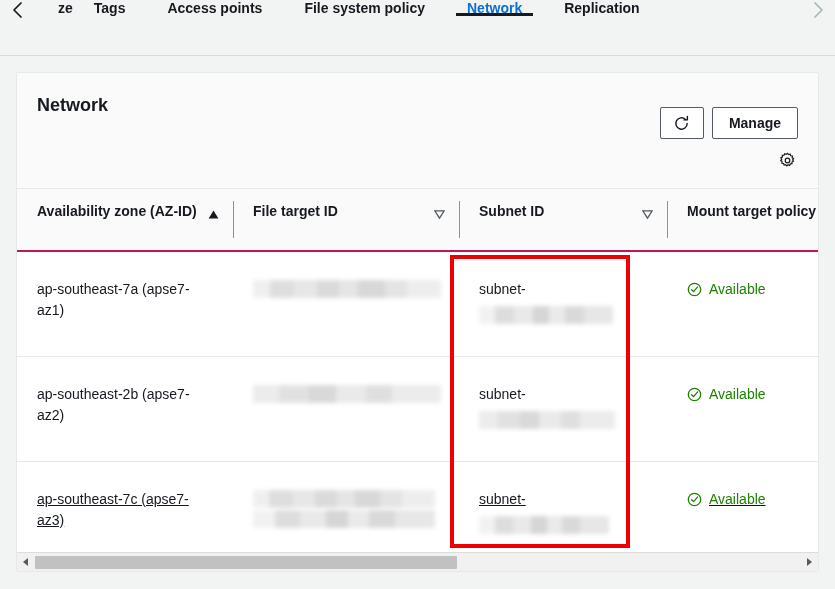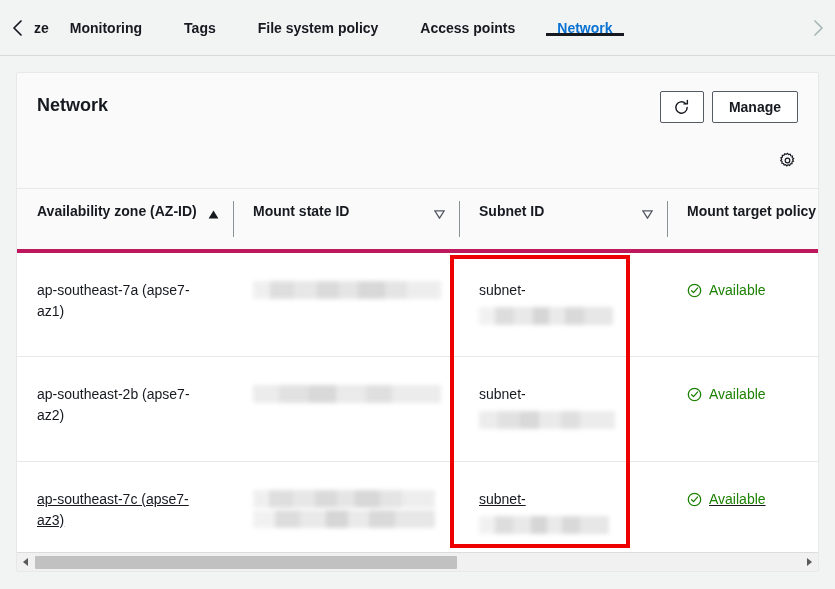--- a/index.html
+++ b/index.html
@@ -11,22 +11,23 @@
     font-family: "Liberation Sans", sans-serif;
     overflow: hidden;
   }
 
   
   .tabbar {
     position: relative;
     height: 56px;
     background: #f2f3f3;
     display: flex;
-    align-items: center;
+    align-items: flex-start;
     border-bottom: 1px solid #d5dbdb;
+    gap: 24px;
   }
 
   .tab-arrow {
     width: 34px;
     display: flex;
     align-items: center;
     justify-content: center;
     flex: 0 0 auto;
     color: #16191f;
   }
@@ -114,21 +115,21 @@
     position: absolute;
     left: 20px;
     top: 22px;
     font-size: 18px;
     font-weight: bold;
     color: #16191f;
   }
   .header-actions {
     position: absolute;
     right: 20px;
-    top: 18px;
+    top: 34px;
     display: flex;
     gap: 8px;
     align-items: flex-start;
   }
   .btn {
     height: 32px;
     background: #ffffff;
     border: 1px solid #545b64;
     border-radius: 2px;
     color: #16191f;
@@ -164,21 +165,21 @@
     height: 357px;
     overflow: hidden;
   }
   table {
     border-collapse: collapse;
     width: 1000px;
     table-layout: fixed;
   }
   thead th {
     background: #fafafa;
-    border-bottom: 4px solid #be185d;
+    border-bottom: 2px solid #be185d;
     font-size: 14px;
     font-weight: bold;
     color: #16191f;
     text-align: left;
     vertical-align: top;
     padding: 14px 0 14px 20px;
     height: 62px;
     position: relative;
   }
   thead th .th-inner {
@@ -334,33 +335,33 @@
           <polyline points="10,3 3,10 10,17"></polyline>
         </svg>
     </span>
   </div>
 
   <div class="tab-strip">
     <div class="tab clipped">
       <span>ze</span>
     </div>
     <div class="tab">
-      <span>Monitoring</span>
+      <span>Tags</span>
     </div>
     <div class="tab">
-      <span>Tags</span>
+      <span>Access points</span>
     </div>
     <div class="tab">
       <span>File system policy</span>
     </div>
-    <div class="tab">
-      <span>Access points</span>
-    </div>
     <div class="tab active">
       <span>Network</span>
+    </div>
+    <div class="tab">
+      <span>Replication</span>
     </div>
     <div class="tab-last-divider"></div>
   </div>
 
   <div class="tab-arrow right">
     <span>
       <svg width="13" height="20" viewBox="0 0 13 20" fill="none" stroke="currentColor" stroke-width="1.7" stroke-linecap="round" stroke-linejoin="round">
           <polyline points="3,3 10,10 3,17"></polyline>
         </svg>
     </span>
@@ -405,21 +406,21 @@
               <span>Availability zone (AZ-ID)</span>
               <span class="sort">
                 <svg width="11" height="9" viewBox="0 0 11 9">
                     <polygon points="5.5,0.6 10.4,8.4 0.6,8.4" fill="#16191f"></polygon>
                   </svg>
               </span>
             </div>
           </th>
           <th class="col-mt">
             <div class="th-inner">
-              <span>Mount state ID</span>
+              <span>File target ID</span>
               <span class="sort">
                 <svg width="11" height="9" viewBox="0 0 11 9">
                     <polygon points="0.8,0.8 10.2,0.8 5.5,8.2" fill="none" stroke="#545b64" stroke-width="1.3"></polygon>
                   </svg>
               </span>
             </div>
           </th>
           <th class="col-sub">
             <div class="th-inner">
               <span>Subnet ID</span>

